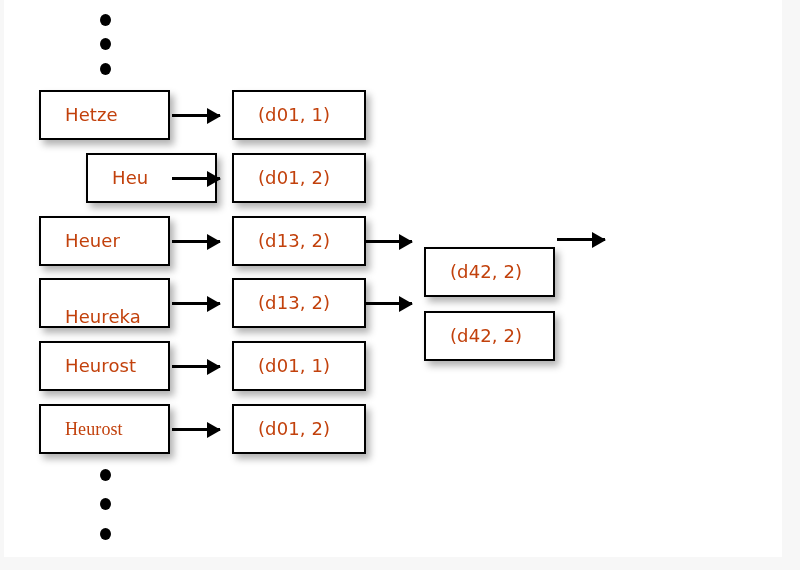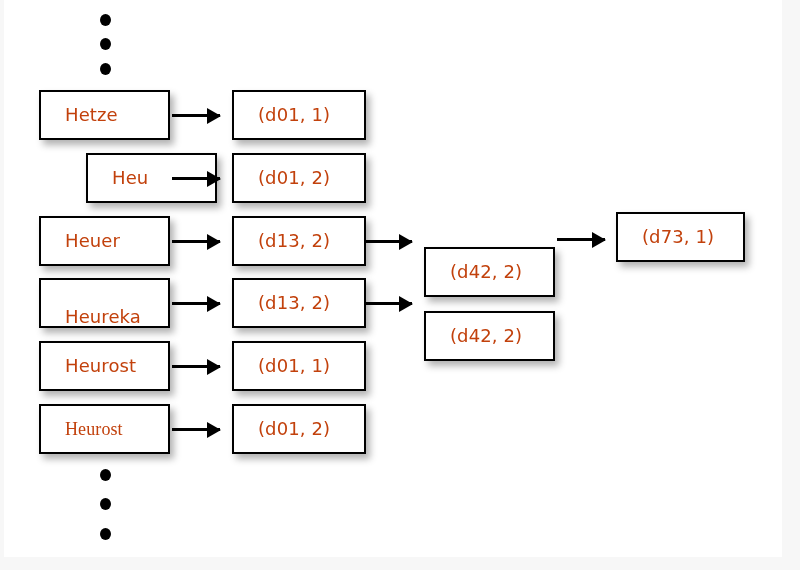--- a/index.html
+++ b/index.html
@@ -112,23 +112,20 @@
   </div>
   <div class="arrow" style="left:172px; top:240px; width:48px;"></div>
   <div class="node col-post" style="left:232px; top:216px;">
     <span class="label">(d13, 2)</span>
   </div>
   <div class="arrow" style="left:364px; top:240px; width:48px;"></div>
   <div class="node col-l2" style="left:424px; top:214px;">
     <span class="label">(d42, 2)</span>
   </div>
   <div class="arrow" style="left:557px; top:238px; width:48px;"></div>
-  <div class="node col-l3" style="left:616px; top:212px;">
-    <span class="label">(d73, 1)</span>
-  </div>
 
   <div class="node col-term" style="left:39px; top:278px;align-items:flex-end;">
     <span class="label">Heureka</span>
   </div>
   <div class="arrow" style="left:172px; top:302px; width:48px;"></div>
   <div class="node col-post" style="left:232px; top:278px;">
     <span class="label">(d13, 2)</span>
   </div>
   <div class="arrow" style="left:364px; top:302px; width:48px;"></div>
   <div class="node col-l2" style="left:424px; top:278px;">

